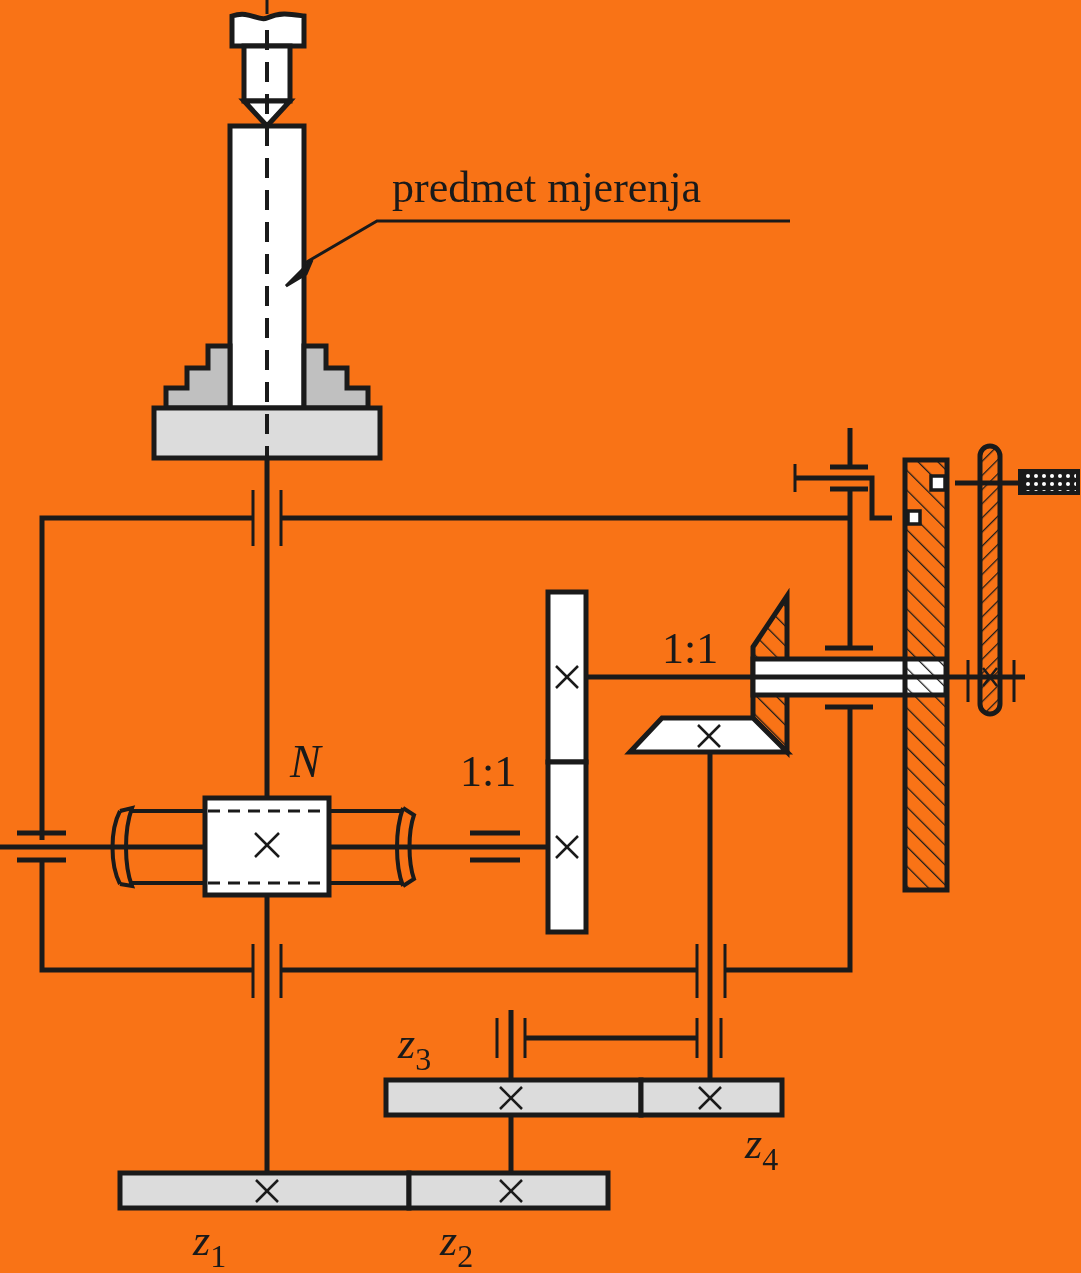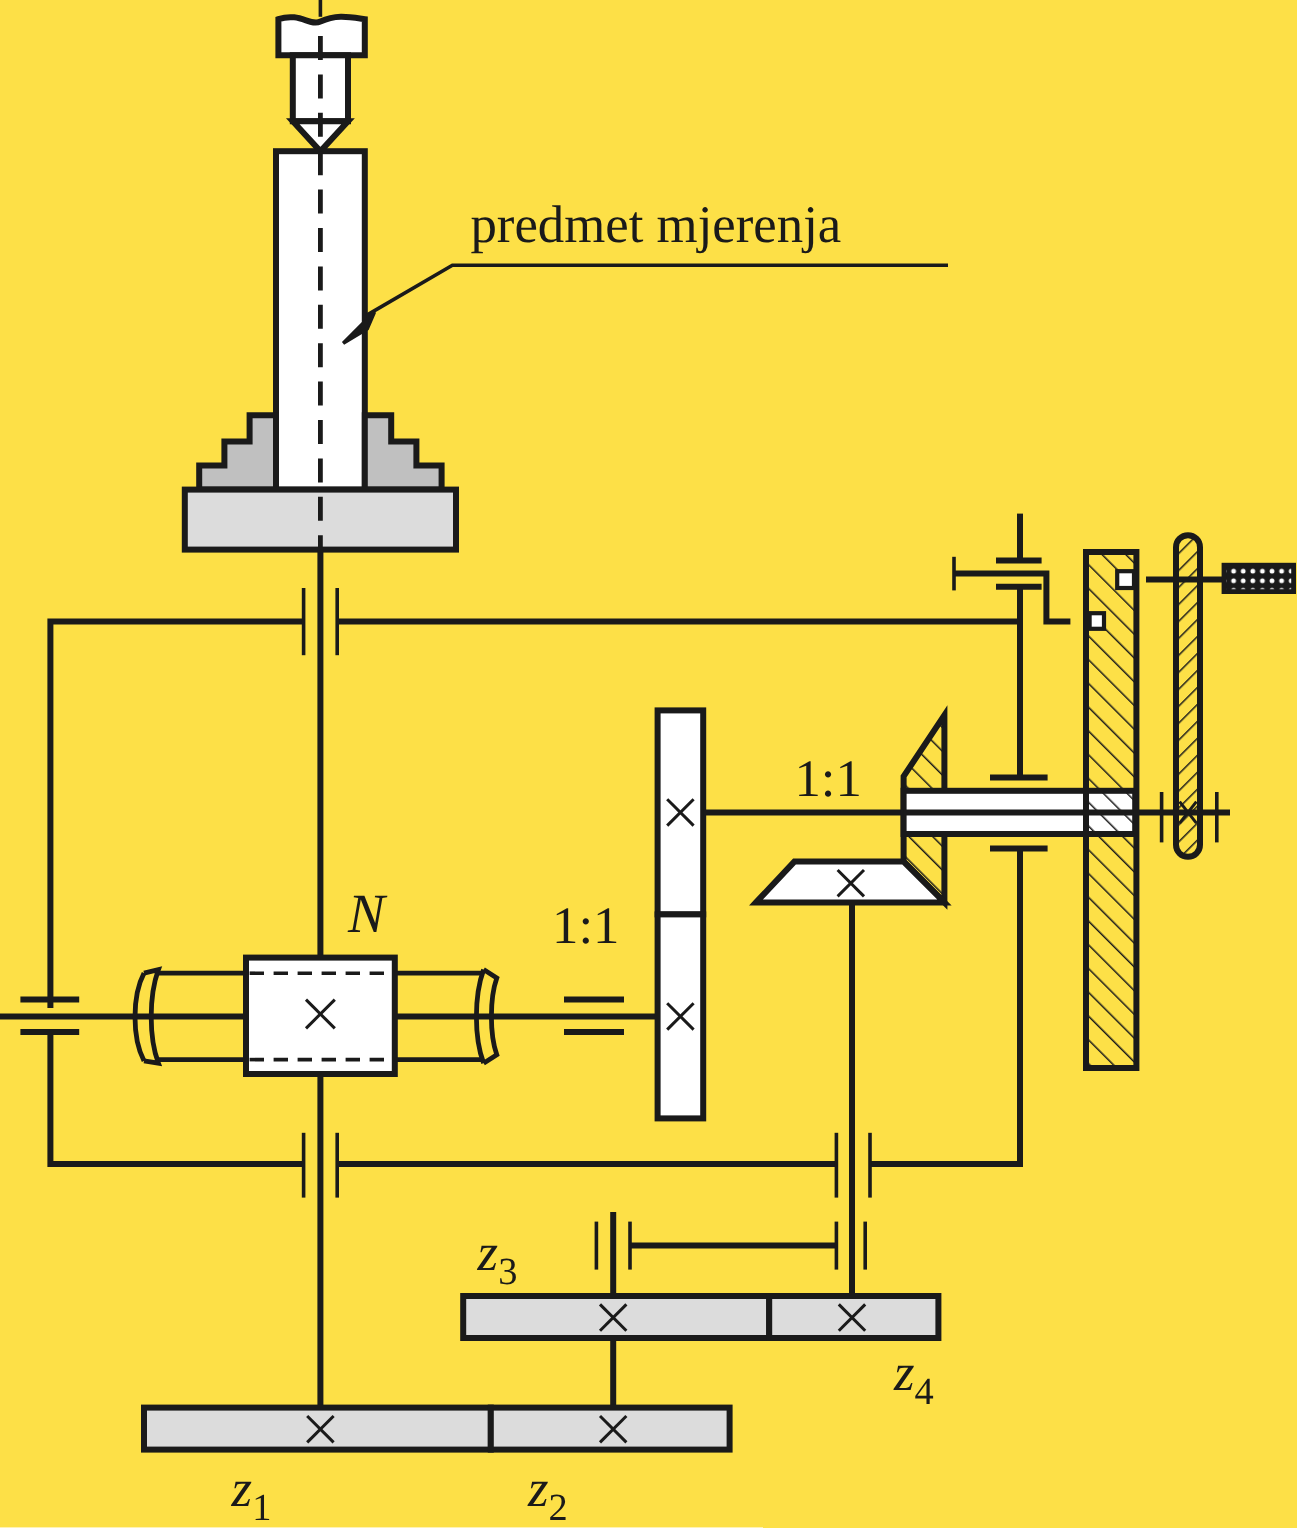--- a/index.html
+++ b/index.html
@@ -1,16 +1,16 @@
 <!DOCTYPE html>
 <html><head>
 <meta charset="utf-8">
 <style>
   html,body{margin:0;padding:0;background:#ffffff;}
-  #canvas{width:1081px;height:1273px;position:relative;overflow:hidden;background:#fde047;}
+  #canvas{width:1081px;height:1273px;position:relative;overflow:hidden;background:#f97316;}
   svg{display:block;}
   .ln{stroke:#1a1a1a;stroke-width:5;fill:none;stroke-linecap:butt;}
   .ln4{stroke:#1a1a1a;stroke-width:4;fill:none;}
   .ln3{stroke:#1a1a1a;stroke-width:3;fill:none;}
   .thin{stroke:#1a1a1a;stroke-width:2.5;fill:none;}
   .box{stroke:#1a1a1a;stroke-width:5;fill:#ffffff;}
   .gray1{stroke:#1a1a1a;stroke-width:5;fill:#dcdcdc;}
   .gray2{stroke:#1a1a1a;stroke-width:5;fill:#c0c0c0;}
   .dash{stroke:#1a1a1a;stroke-width:4;stroke-dasharray:20 12;fill:none;}
   .dash2{stroke:#1a1a1a;stroke-width:3;stroke-dasharray:12 8;fill:none;}

